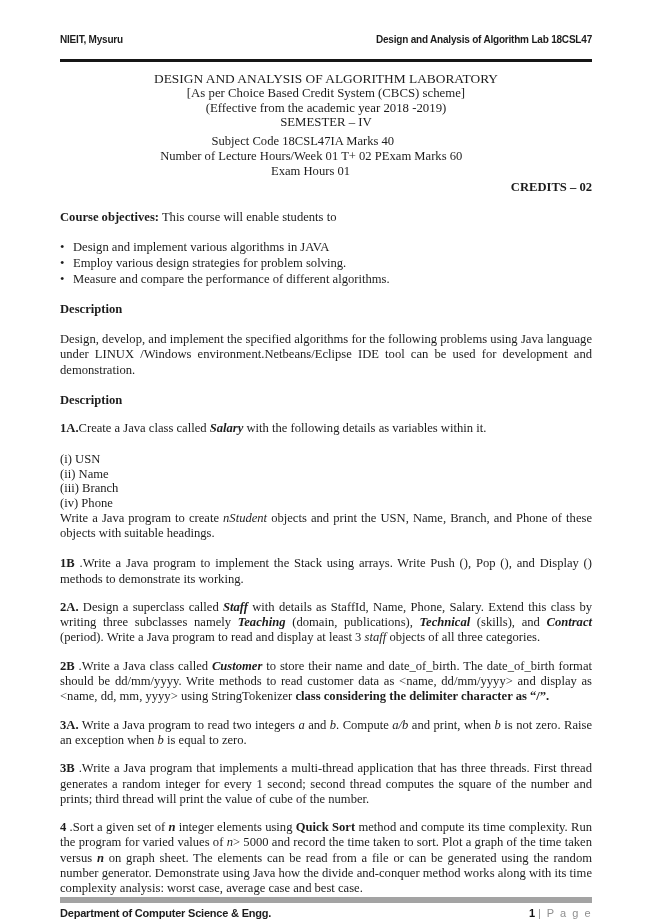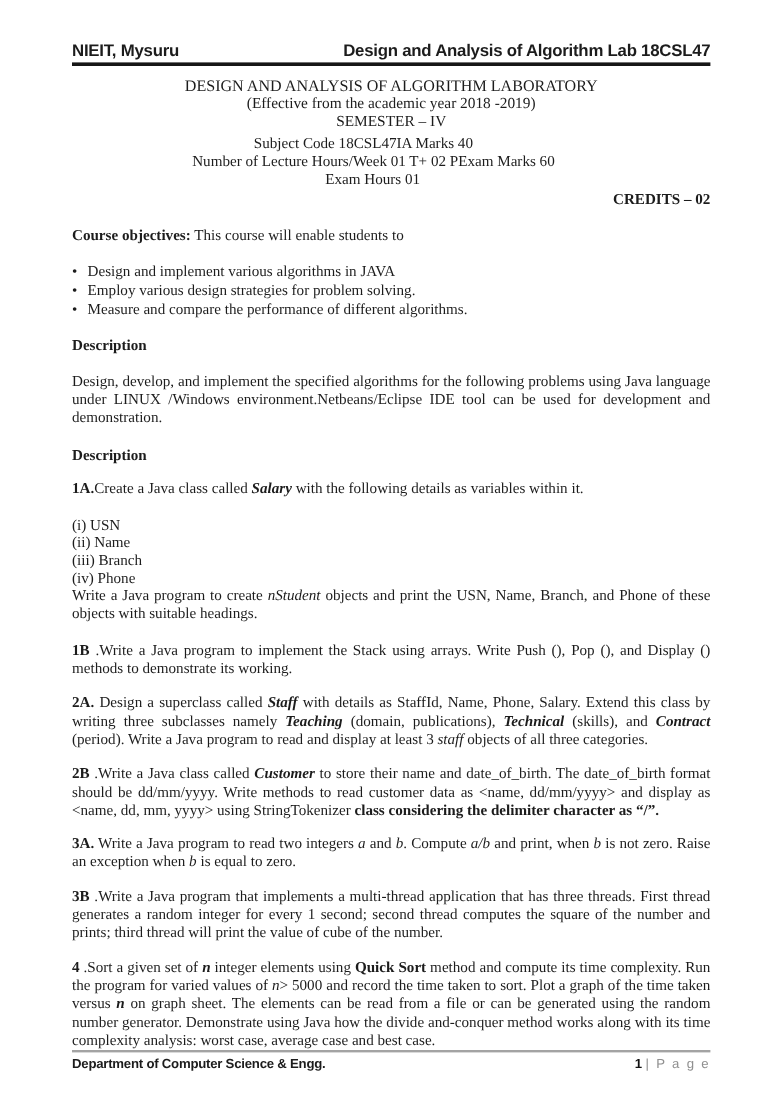--- a/index.html
+++ b/index.html
@@ -14,27 +14,27 @@
     display: flex;
     flex-direction: column;
     padding: 34px 58px 46px 60px;
     position: relative;
   }
 
   
   .doc-header {
     font-family: "Liberation Sans", sans-serif;
     font-weight: 700;
-    font-size: 14px;
+    font-size: 10px;
     letter-spacing: -0.2px;
     display: flex;
     justify-content: space-between;
     align-items: flex-end;
     border-bottom: 3px solid #161616;
-    padding-bottom: 2px;
+    padding-bottom: 14px;
   }
 
   
   .title-block { text-align: center; font-weight: 400; margin-top: 9px; }
   .title-line-1 { font-size: 13.4px; line-height: 15px; }
   .title-line   { font-size: 12.8px; line-height: 14.5px; }
 
   
   .meta-rows { margin-top: 4px; }
   .meta-row { display: flex; justify-content: center; line-height: 15.2px; }
@@ -54,21 +54,21 @@
 
   .sub-lines { margin-top: 16px; }
   .sub-line { line-height: 14.6px; }
 
   .rich .b { font-weight: 700; }
   .rich .i { font-style: italic; }
 
   
   .doc-footer {
     margin-top: auto;
-    border-top: 2px solid #a3a3a3;
+    border-top: 6px solid #a3a3a3;
     padding-top: 4px;
     display: flex;
     justify-content: space-between;
     align-items: baseline;
     font-family: "Liberation Sans", sans-serif;
     font-size: 11px;
     font-weight: 700;
     letter-spacing: -0.2px;
   }
   .page-num { color: #111111; }
@@ -79,20 +79,21 @@
 
 <div class="page">
 
   <div class="doc-header">
     <span>NIEIT, Mysuru</span>
     <span>Design and Analysis of Algorithm Lab 18CSL47</span>
   </div>
 
   <div class="title-block">
     <div class="title-line-1">DESIGN AND ANALYSIS OF ALGORITHM LABORATORY</div>
+    <div class="title-line">[As per Choice Based Credit System (CBCS) scheme]</div>
     <div class="title-line">(Effective from the academic year 2018 -2019)</div>
     <div class="title-line">SEMESTER – IV</div>
   </div>
 
   <div class="meta-rows">
     <div class="meta-row">
       <span>Subject Code 18CSL47</span>
       <span class="meta-right">IA Marks 40</span>
     </div>
     <div class="meta-row">

